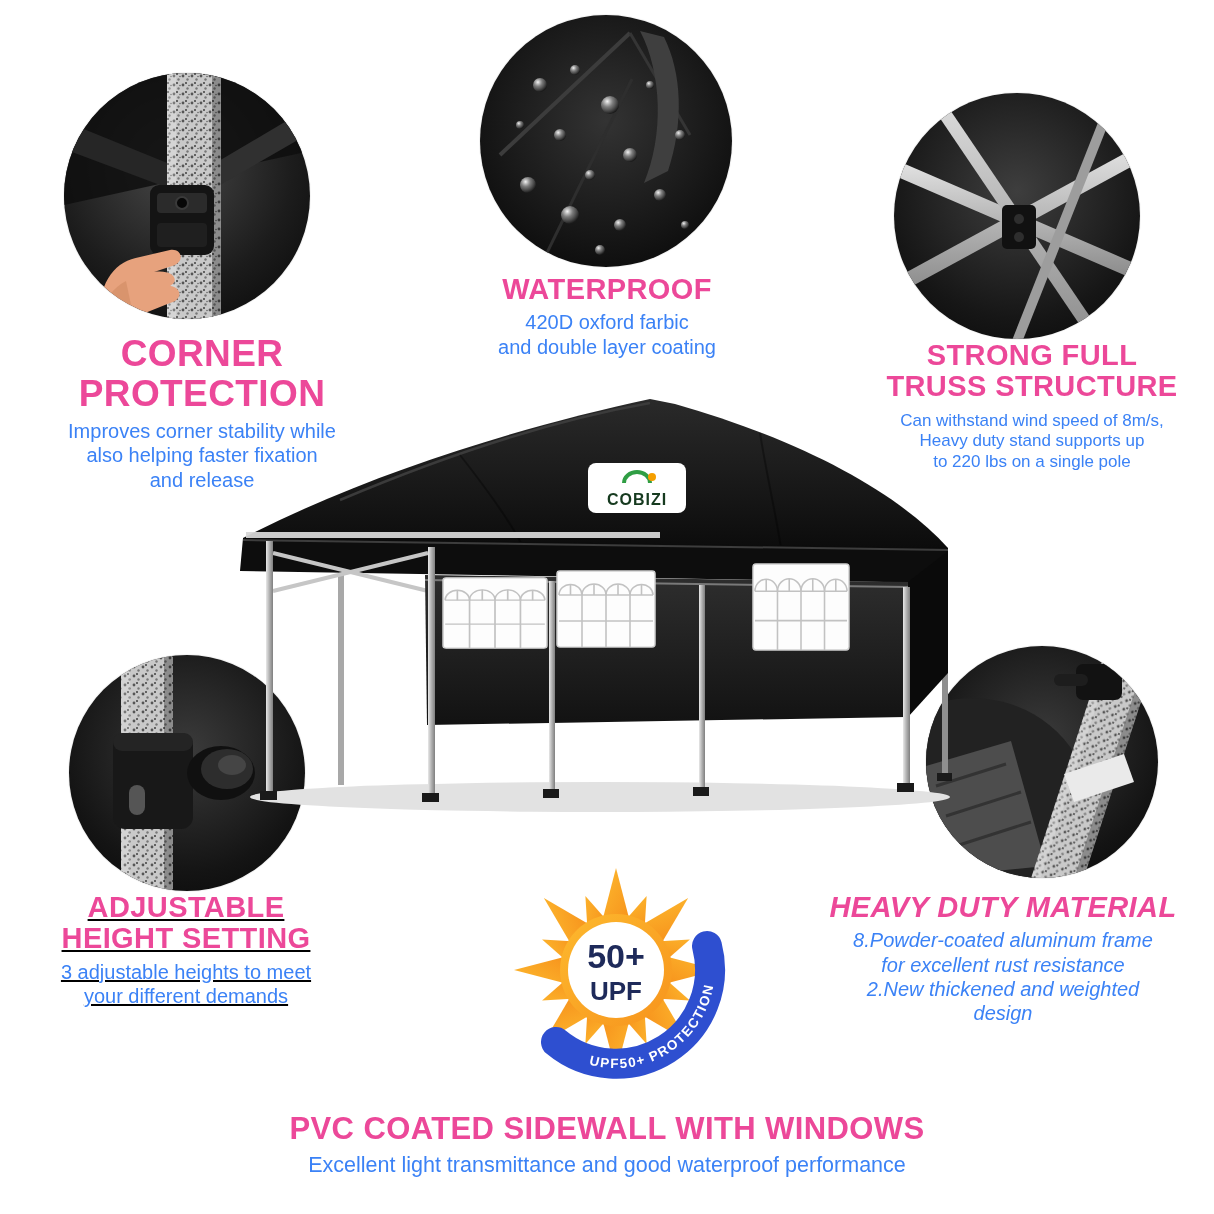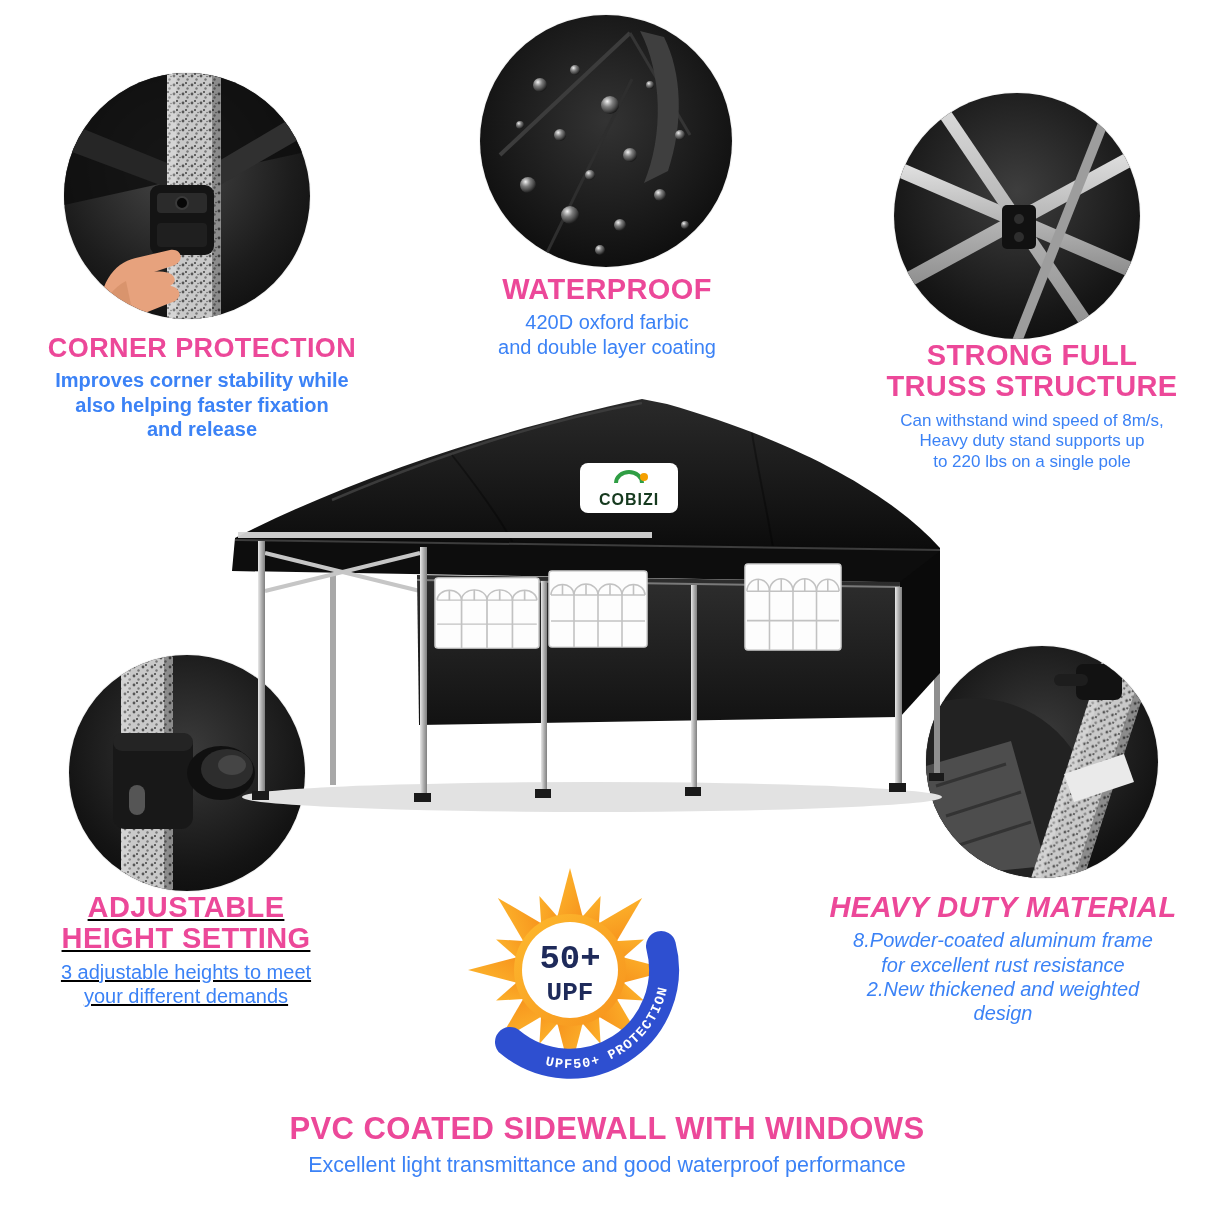--- a/index.html
+++ b/index.html
@@ -186,21 +186,21 @@
       <rect x="187" y="-20" width="9" height="280" fill="#000000" opacity="0.3"></rect>
     </g>
     <polygon points="138,128 198,108 208,136 148,156" fill="#eaeaea"></polygon>
     <g>
       <rect x="150" y="18" width="46" height="36" rx="7" fill="#121212"></rect>
       <rect x="128" y="28" width="34" height="12" rx="6" fill="#1d1d1d"></rect>
     </g>
   </svg>
 </div>
 
-<div class="abs" style="left:212px;top:385px;width:740px;height:430px;">
+<div class="abs" style="left:220px;top:385px;width:740px;height:430px;">
   <svg viewBox="0 0 740 430" width="740" height="430">
     <defs>
       <linearGradient id="tent-roof" x1="0" y1="0" x2="0" y2="1">
         <stop offset="0" stop-color="#2a2a2a"></stop>
           <stop offset="1" stop-color="#0b0b0b"></stop>
       </linearGradient>
       <linearGradient id="tent-wall" x1="0" y1="0" x2="0" y2="1">
         <stop offset="0" stop-color="#2e2e2e"></stop>
           <stop offset="1" stop-color="#121212"></stop>
       </linearGradient>
@@ -278,21 +278,21 @@
 
     <g>
       <rect x="368" y="78" width="98" height="50" rx="8" fill="#ffffff"></rect>
       <path d="M404 98 a 13 11 0 1 1 26 0" fill="none" stroke="#2f9e44" stroke-width="4"></path>
       <circle cx="432" cy="92" r="4" fill="#f59f00"></circle>
       <text x="417" y="120" font-size="16" font-weight="bold" fill="#163a1f" text-anchor="middle" letter-spacing="1">COBIZI</text>
     </g>
   </svg>
 </div>
 
-<div class="abs" style="left:458px;top:866px;width:238px;height:238px;font-family:Liberation Mono, monospace;">
+<div class="abs" style="left:504px;top:866px;width:238px;height:238px;">
   <svg viewBox="0 0 238 238" width="238" height="238">
     <defs>
       <linearGradient id="sun-g" x1="0" y1="0" x2="1" y2="1">
         <stop offset="0" stop-color="#fdb92e"></stop>
           <stop offset="1" stop-color="#f7941d"></stop>
       </linearGradient>
     </defs>
     <g fill="url(#sun-g)">
       <polygon points="0,-102 13,-52 -13,-52" transform="translate(112 104) rotate(0)"></polygon>
       <polygon points="0,-102 13,-52 -13,-52" transform="translate(112 104) rotate(45)"></polygon>
@@ -316,22 +316,22 @@
     <text x="112" y="102" font-size="34" font-weight="bold" fill="#1e2a5a" text-anchor="middle">50+</text>
     <text x="112" y="134" font-size="26" font-weight="bold" fill="#1e2a5a" text-anchor="middle">UPF</text>
     <path id="sun-band" d="M52,176 A94,94 0 0 0 203,80" stroke="#2e4fd0" stroke-width="30" fill="none" stroke-linecap="round"></path>
     <text font-size="13.5" font-weight="bold" fill="#ffffff" letter-spacing="1" dy="4.5">
       <textPath href="#sun-band" startOffset="50%" text-anchor="middle">UPF50+ PROTECTION</textPath>
     </text>
   </svg>
 </div>
 
 <div class="abs tblock" style="left:8px;top:334px;width:388px;">
-  <div class="feature-title" style="font-size:27px;text-align:center;">CORNER PROTECTION</div>
-  <div class="feature-desc" style="font-size:20px;font-weight:bold;">Improves corner stability while
+  <div class="feature-title" style="font-size:37px;text-align:center;">CORNER PROTECTION</div>
+  <div class="feature-desc" style="font-size:20px;">Improves corner stability while
 also helping faster fixation
 and release</div>
 </div>
 
 <div class="abs tblock" style="left:424px;top:274px;width:366px;">
   <div class="feature-title" style="font-size:29px;">WATERPROOF</div>
   <div class="feature-desc" style="font-size:20px;">420D oxford farbic
 and double layer coating</div>
 </div>
 

